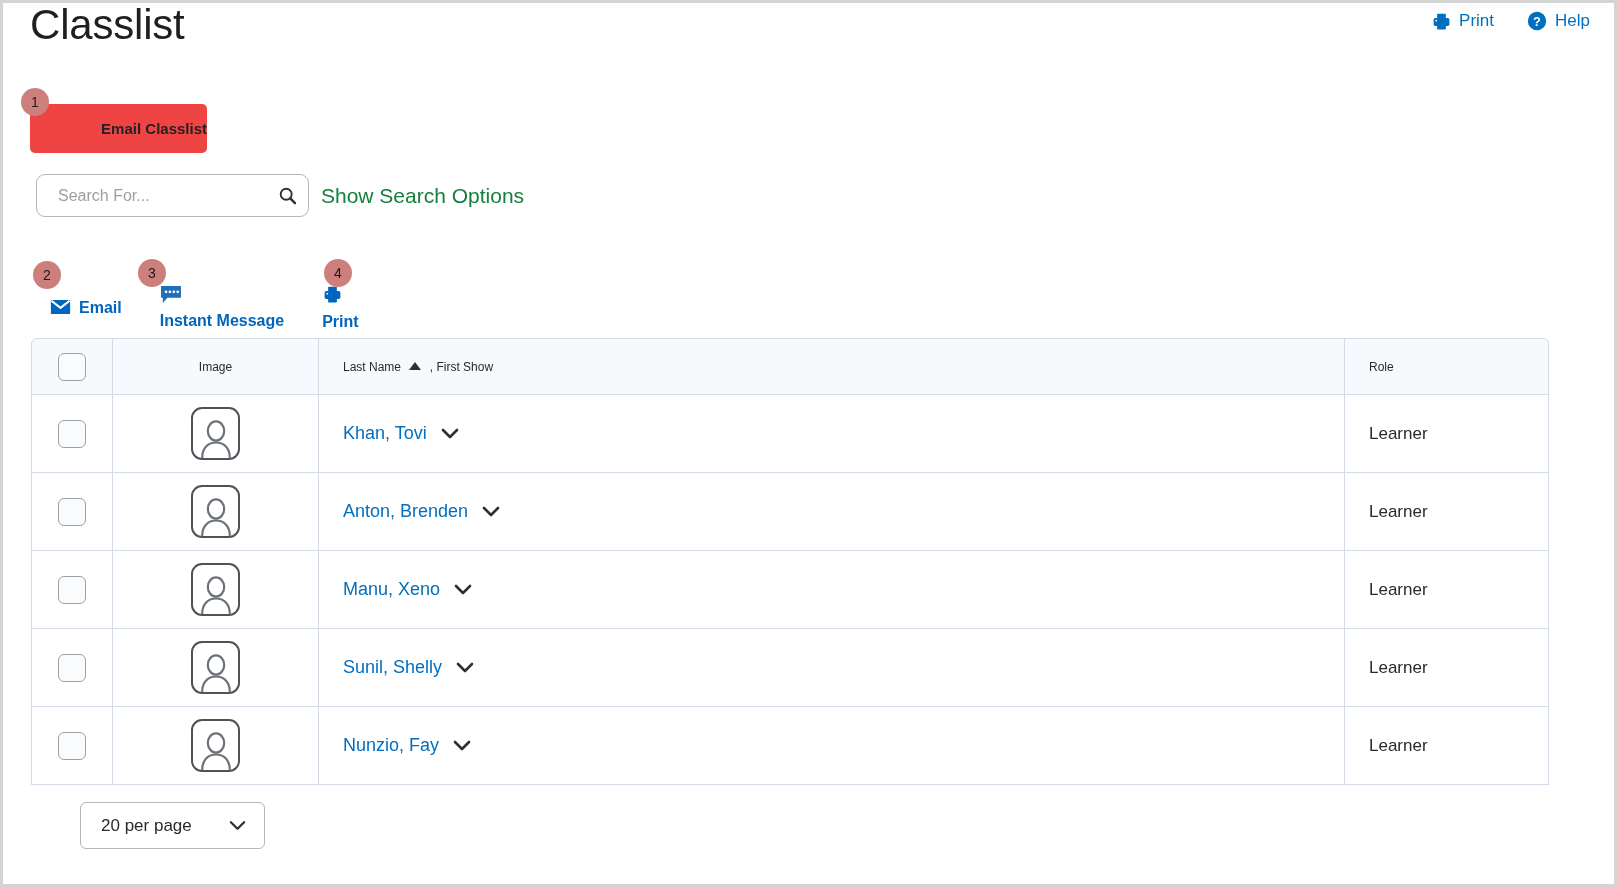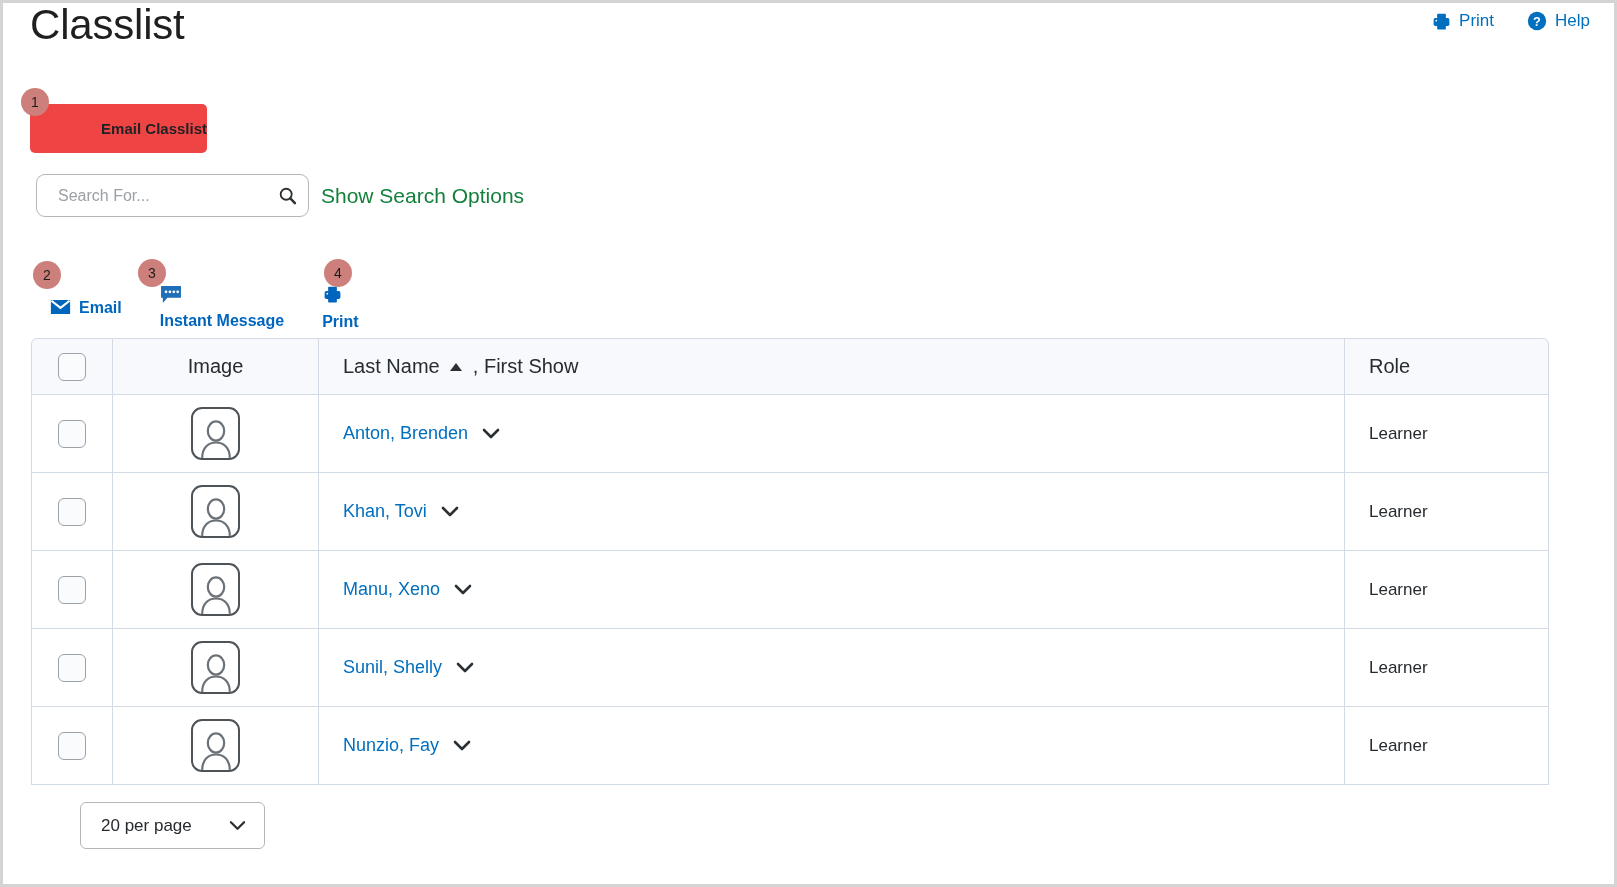--- a/index.html
+++ b/index.html
@@ -185,21 +185,21 @@
     border-bottom: 1px solid #d3dce6;
     border-right: 1px solid #d3dce6;
     padding: 0;
     text-align: left;
     vertical-align: middle;
   }
   .classlist-table th {
     background: #f7f9fc;
     border-top: 1px solid #d3dce6;
     font-weight: 400;
-    font-size: 20px;
+    font-size: 12px;
     color: #262b2f;
     height: 57px;
   }
   .classlist-table th:first-child,
   .classlist-table td:first-child {
     border-left: 1px solid #d3dce6;
   }
   .classlist-table thead th:first-child { border-top-left-radius: 6px; }
   .classlist-table thead th:last-child  { border-top-right-radius: 6px; }
   .classlist-table td { height: 78px; background: #ffffff; }
@@ -409,21 +409,21 @@
         <div class="avatar">
   <svg width="34" height="40" viewBox="0 0 34 40">
     <ellipse cx="17" cy="13" rx="8.2" ry="9.6" fill="none" stroke="#6b7176" stroke-width="2.2"></ellipse>
     <path d="M3.2 40 C3.2 29.5 9.6 24.5 17 24.5 C24.4 24.5 30.8 29.5 30.8 40" fill="none" stroke="#6b7176" stroke-width="2.2"></path>
   </svg>
               </div>
       </div>
     </td>
     <td>
       <div class="name-cell">
-        <span class="name-link">Anton, Brenden</span>
+        <span class="name-link">Khan, Tovi</span>
         <span class="chev">
   <svg width="18" height="11" viewBox="0 0 18 11" fill="none" stroke="#2b3034" stroke-width="2.6" stroke-linecap="round" stroke-linejoin="round">
     <polyline points="2,2 9,9 16,2"></polyline>
   </svg>
               </span>
       </div>
     </td>
     <td>
       <div class="role-cell">Learner</div>
     </td>
@@ -439,21 +439,21 @@
         <div class="avatar">
   <svg width="34" height="40" viewBox="0 0 34 40">
     <ellipse cx="17" cy="13" rx="8.2" ry="9.6" fill="none" stroke="#6b7176" stroke-width="2.2"></ellipse>
     <path d="M3.2 40 C3.2 29.5 9.6 24.5 17 24.5 C24.4 24.5 30.8 29.5 30.8 40" fill="none" stroke="#6b7176" stroke-width="2.2"></path>
   </svg>
               </div>
       </div>
     </td>
     <td>
       <div class="name-cell">
-        <span class="name-link">Khan, Tovi</span>
+        <span class="name-link">Anton, Brenden</span>
         <span class="chev">
   <svg width="18" height="11" viewBox="0 0 18 11" fill="none" stroke="#2b3034" stroke-width="2.6" stroke-linecap="round" stroke-linejoin="round">
     <polyline points="2,2 9,9 16,2"></polyline>
   </svg>
               </span>
       </div>
     </td>
     <td>
       <div class="role-cell">Learner</div>
     </td>

